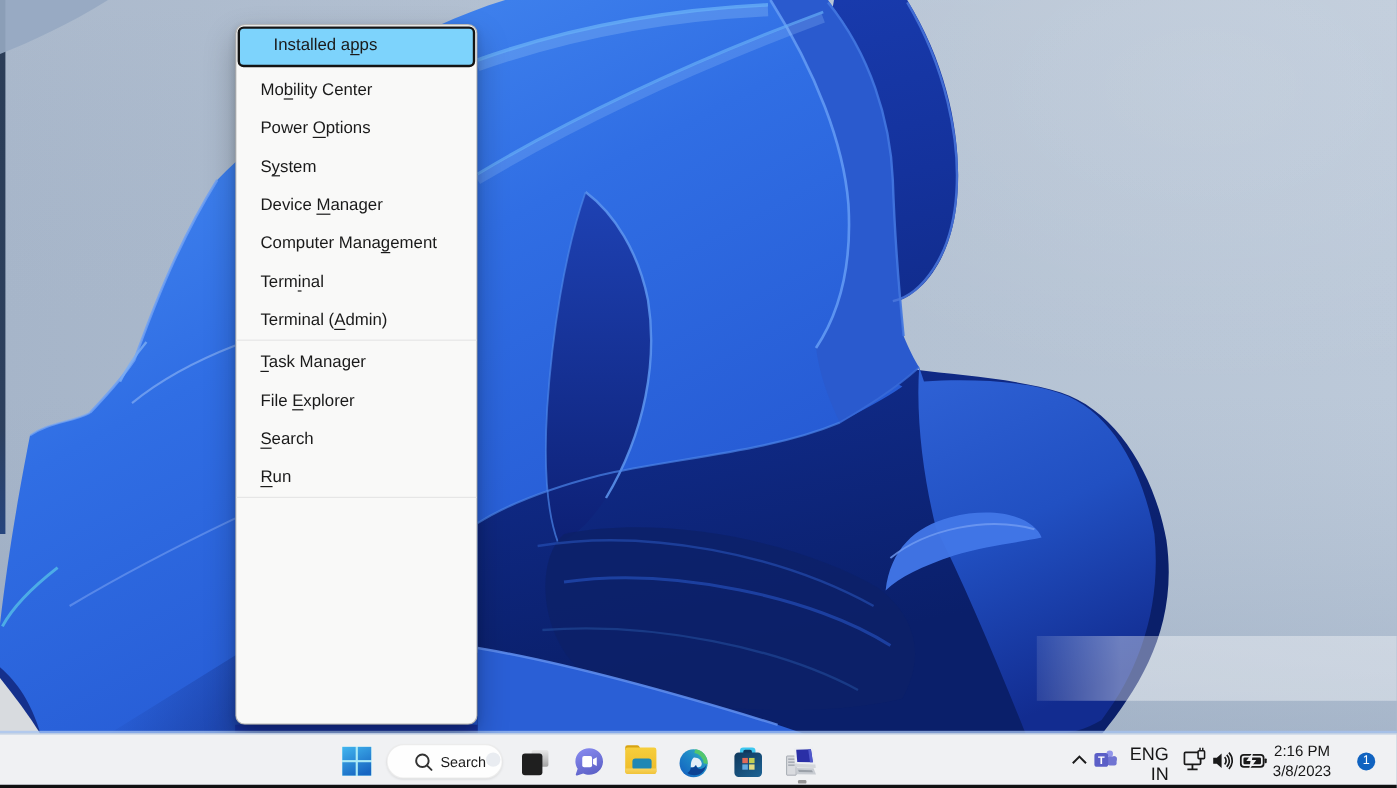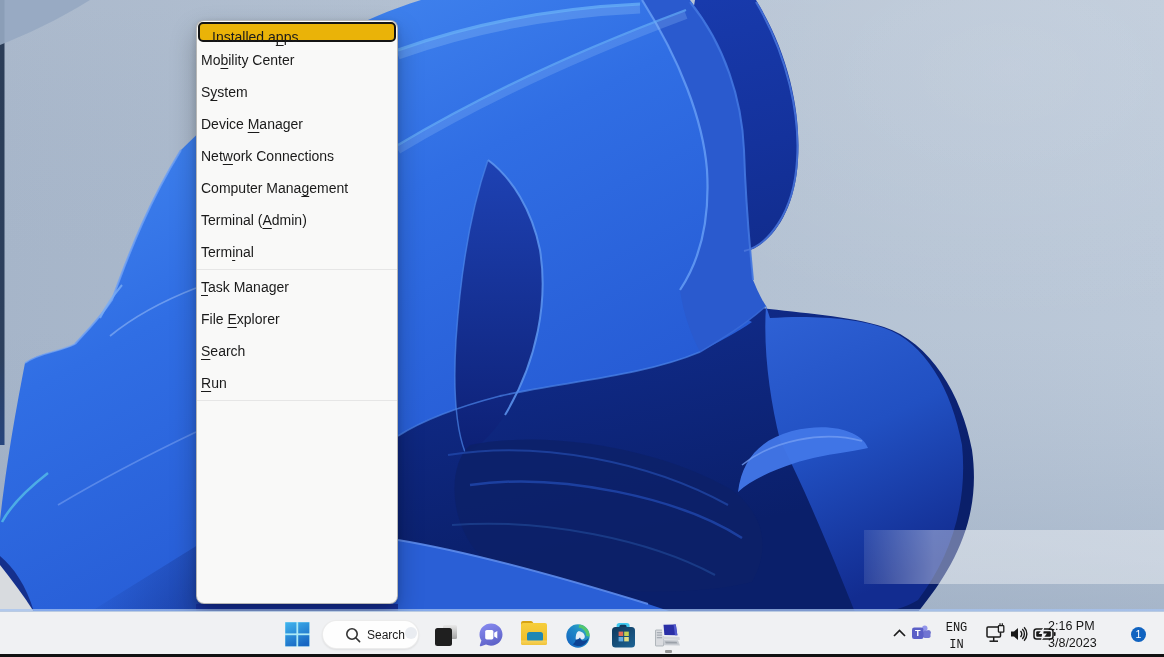--- a/index.html
+++ b/index.html
@@ -5,38 +5,38 @@
   html,body{margin:0;padding:0;}
   body{width:1164px;height:657px;overflow:hidden;position:relative;
        font-family:"Liberation Sans", sans-serif;background:#a9b9cd;}
   #wall{position:absolute;left:0;top:0;}
   #wm{position:absolute;left:864px;top:530px;width:300px;height:54px;
       background:linear-gradient(90deg, rgba(255,255,255,0.10), rgba(255,255,255,0.38) 70px, rgba(255,255,255,0.38));}
   #menu{position:absolute;left:196px;top:20px;width:202px;height:584px;
         box-sizing:border-box;background:#f9f9f8;border:1px solid rgba(60,60,60,0.35);
         border-radius:8px;box-shadow:0 12px 26px rgba(0,0,0,0.26),0 2px 6px rgba(0,0,0,0.14);
         padding-top:1px;font-size:14px;color:#1a1a1a;}
-  .mi{height:32px;line-height:32px;padding-left:4px;white-space:nowrap;position:relative;}
+  .mi{height:32px;line-height:32px;padding-left:20px;white-space:nowrap;position:relative;}
   .mi u{text-decoration-thickness:1px;text-underline-offset:3px;}
-  #focus{height:20px;line-height:27px;box-sizing:border-box;margin:0 1px 2px 1px;
-         border:2px solid #141414;border-radius:5px;background:#eab308;padding-left:12px;}
+  #focus{height:34px;line-height:27px;box-sizing:border-box;margin:0 1px 2px 1px;
+         border:2px solid #141414;border-radius:5px;background:#7dd3fc;padding-left:28px;}
   .sep{height:3px;position:relative;}
   .sep:after{content:"";position:absolute;left:0;right:0;top:1px;height:1px;background:#e6e6e6;}
   .chev{position:absolute;right:18px;top:10px;}
   #taskbar{position:absolute;left:0;top:611px;width:1164px;height:43px;
            background:#f0f1f3;border-top:1px solid rgba(180,198,224,0.9);box-sizing:border-box;}
   #blackbar{position:absolute;left:0;top:654px;width:1164px;height:3px;background:#111;}
   .ab{position:absolute;}
   #searchpill{position:absolute;left:322px;top:620px;width:97px;height:29px;border-radius:15px;
       background:#fefefe;border:1px solid rgba(0,0,0,0.07);box-sizing:border-box;
       box-shadow:0 1px 2px rgba(0,0,0,0.08);}
   #searchpill .stxt{position:absolute;left:44px;top:7px;font-size:12px;color:#1c1c1c;}
-  #engin{position:absolute;left:939px;top:620px;width:35px;text-align:center;
-         font-size:12px;color:#161616;line-height:17px;font-family:Liberation Mono, monospace;}
-  #clock{position:absolute;left:1048px;top:618px;width:74px;text-align:left;
+  #engin{position:absolute;left:939px;top:620px;width:35px;text-align:right;
+         font-size:15px;color:#161616;line-height:17px;}
+  #clock{position:absolute;left:1048px;top:618px;width:74px;text-align:center;
          font-size:12.5px;color:#161616;line-height:17px;}
   #badge{position:absolute;left:1131px;top:627px;width:15px;height:15px;border-radius:50%;
          background:#1063c0;color:#fff;font-size:10.5px;line-height:15px;text-align:center;}
 </style>
 </head>
 <body>
 <svg id="wall" width="1164" height="657" viewBox="0 0 1164 657">
   <defs>
     <linearGradient id="sky" x1="0" y1="0" x2="1" y2="0">
       <stop offset="0" stop-color="#a6b5c9"></stop>
@@ -180,26 +180,26 @@
   <path d="M230,525 L230,612 L90,612 Z" fill="url(#cornerFade)"></path>
   <path d="M196,604 C280,601 350,602 398,604 L398,612 L196,612 Z" fill="#15309c"></path>
 
   <rect x="0" y="609" width="1164" height="2" fill="rgba(165,195,240,0.75)"></rect>
 </svg>
 <div id="wm"></div>
 
 <div id="menu">
   <div class="mi" id="focus">Installed a<u>p</u>ps</div>
   <div class="mi">Mo<u>b</u>ility Center</div>
+  <div class="mi">Power <u>O</u>ptions</div>
   <div class="mi">S<u>y</u>stem</div>
   <div class="mi">Device <u>M</u>anager</div>
-  <div class="mi">Net<u>w</u>ork Connections</div>
   <div class="mi">Computer Mana<u>g</u>ement</div>
+  <div class="mi">Term<u>i</u>nal</div>
   <div class="mi">Terminal (<u>A</u>dmin)</div>
-  <div class="mi">Term<u>i</u>nal</div>
   <div class="sep"></div>
   <div class="mi"><u>T</u>ask Manager</div>
   <div class="mi">File <u>E</u>xplorer</div>
   <div class="mi"><u>S</u>earch</div>
   <div class="mi"><u>R</u>un</div>
   <div class="sep"></div>
 </div>
 
 <div id="taskbar"></div>
 

